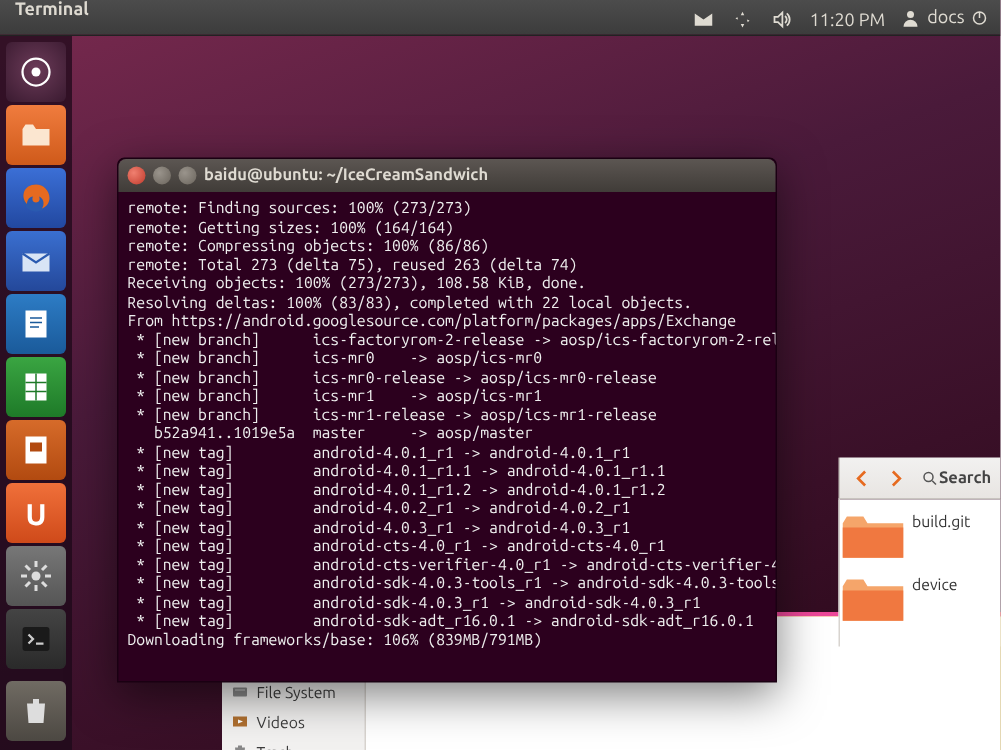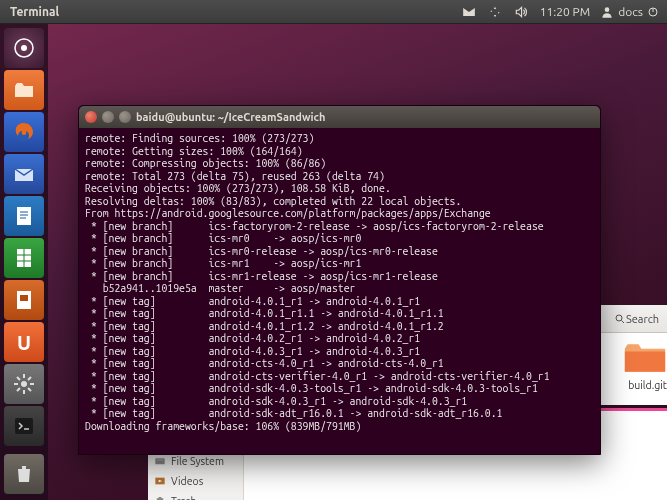--- a/index.html
+++ b/index.html
@@ -1,20 +1,20 @@
 <!DOCTYPE html>
 <html><head>
 <meta charset="utf-8">
 <style>
 * { margin:0; padding:0; box-sizing:border-box; font-family:"Ubuntu","DejaVu Sans",sans-serif; }
 body { width:667px; height:500px; overflow:hidden; background:linear-gradient(160deg,#7a2a4f 0%,#4a1a3a 40%,#3a1028 70%,#2a0818 100%); position:relative; }
 .watermark { position:absolute; right:6px; bottom:4px; font-size:10px; color:rgba(255,255,255,.15); z-index:999; }
 
 
-.top-panel { height:24px; background:linear-gradient(#4c4c4c,#3c3c3c); color:#dfdbd2; display:flex; align-items:center; font-size:12px; border-bottom:1px solid #222; }
+.top-panel { height:24px; background:linear-gradient(#4c4c4c,#3c3c3c); color:#dfdbd2; display:flex; font-size:12px; border-bottom:1px solid #222; }
 .top-panel .title { padding:0 10px; font-weight:bold; }
 .top-panel .spacer { flex:1; }
 .top-panel .ind { padding:13px 6px; display:flex; align-items:center; height:100%; cursor:pointer; }
 .top-panel svg { width:14px; height:14px; fill:#dfdbd2; }
 .top-panel .user { padding:0 8px 0 4px; display:flex; align-items:center; gap:4px; }
 
 
 .launcher { position:absolute; left:0; top:24px; bottom:0; width:48px; background:rgba(30,10,25,.75); display:flex; flex-direction:column; align-items:center; padding-top:4px; gap:2px; }
 .licon { width:40px; height:40px; border-radius:4px; display:flex; align-items:center; justify-content:center; cursor:pointer; }
 .licon.dash { background:radial-gradient(circle at 50% 45%,#6b3b58,#3a1a30); }
@@ -24,43 +24,43 @@
 .licon.writer { background:linear-gradient(#2d7cc5,#1a5a9a); }
 .licon.calc { background:linear-gradient(#3aa542,#1e7a28); }
 .licon.impress { background:linear-gradient(#d66b2a,#b24a10); }
 .licon.usc { background:linear-gradient(#f0703a,#cf4a1a); color:#fff; font-weight:bold; font-size:20px; }
 .licon.settings { background:linear-gradient(#777,#555); }
 .licon.term { background:linear-gradient(#444,#2a2a2a); }
 .licon.trash { margin-top:auto; margin-bottom:6px; background:linear-gradient(#706b63,#4c4842); }
 .licon svg { width:24px; height:24px; }
 
 
-.termwin { position:absolute; left:78px; top:105px; width:523px; background:#2c001e; border:1px solid #1a0012; border-radius:5px 5px 0 0; box-shadow:0 8px 30px rgba(0,0,0,.5); z-index:50; }
+.termwin { position:absolute; left:78px; top:105px; width:440px; background:#2c001e; border:1px solid #1a0012; border-radius:5px 5px 0 0; box-shadow:0 8px 30px rgba(0,0,0,.5); z-index:50; }
 .termtitle { height:22px; background:linear-gradient(#5c5652,#403c38); border-radius:5px 5px 0 0; display:flex; align-items:center; padding:0 6px; gap:5px; font-size:11px; color:#dfdbd2; font-weight:bold; }
 .wbtn { width:12px; height:12px; border-radius:50%; }
 .wbtn.close{background:radial-gradient(circle at 35% 35%,#f08070,#c0392b);}
 .wbtn.min{background:radial-gradient(circle at 35% 35%,#9a948c,#6a645c);}
 .wbtn.max{background:radial-gradient(circle at 35% 35%,#9a948c,#6a645c);}
 .termbody { padding:4px 6px 22px; font-family:"Ubuntu Mono","DejaVu Sans Mono",monospace; font-size:10.5px; line-height:12.5px; color:#eee; white-space:pre; overflow:hidden; }
 
 
 .nautwin { position:absolute; left:148px; top:408px; width:520px; height:92px; background:#fde047; border-top:3px solid #ec4899; z-index:10; }
 .nautside { position:absolute; left:0; top:0; width:96px; height:100%; background:#f2f1f0; border-right:1px solid #d8d4cf; }
 .sideitem { height:20px; display:flex; align-items:center; gap:5px; padding-left:6px; font-size:10.5px; color:#3c3c3c; cursor:pointer; }
 .sideitem.sel { background:#dfdbd6; }
 .sideitem svg { width:12px; height:12px; flex-shrink:0; }
 .nautmain { position:absolute; left:96px; top:0; right:0; height:100%; display:flex; gap:46px; padding:10px 14px; background:#fff; }
-.folder { display:flex; flex-direction:column; align-items:flex-end; gap:4px; cursor:pointer; }
+.folder { display:flex; align-items:flex-start; gap:4px; cursor:pointer; }
 .folder .ficon { width:44px; height:34px; }
 .folder .flabel { font-size:10.5px; color:#333; }
 
 
 .nauttool { position:absolute; right:0; top:305px; width:108px; height:28px; background:linear-gradient(#f2f1f0,#e8e5e2); border-bottom:1px solid #c8c4bf; border-left:1px solid #c8c4bf; display:flex; align-items:center; gap:4px; padding-left:6px; z-index:20; }
 .nauttool .navbtn { width:18px; height:18px; display:flex; align-items:center; justify-content:center; cursor:pointer; }
-.nauttool .search { font-size:11px; color:#444; display:flex; align-items:center; gap:0; margin-left:4px; }
+.nauttool .search { font-size:11px; color:#444; display:flex; align-items:center; gap:0; margin-left:4px;font-weight:bold; }
 .nautcol { position:absolute; right:0; top:333px; width:108px; background:#fff; border-left:1px solid #d8d4cf; z-index:20; padding:8px 0 6px; }
 .nautcol .folder { margin-bottom:8px; }
 </style>
 </head>
 <body>
 
 <div class="top-panel">
   <div class="title">Terminal</div>
   <div class="spacer"></div>
   <div class="ind">
@@ -174,20 +174,27 @@
   </div>
 </div>
 
 <div class="nautcol">
   <div class="folder">
     <svg class="ficon" viewBox="0 0 48 36">
         <path d="M2 8l3-5h12l3 5h26v25H2z" fill="#f5a56a"></path>
         <path d="M2 11h44v22H2z" fill="#f07840"></path>
       </svg>
     <span class="flabel">build.git</span>
+  </div>
+  <div class="folder">
+    <svg class="ficon" viewBox="0 0 48 36">
+        <path d="M2 8l3-5h12l3 5h26v25H2z" fill="#f5a56a"></path>
+        <path d="M2 11h44v22H2z" fill="#f07840"></path>
+      </svg>
+    <span class="flabel">device</span>
   </div>
 </div>
 
 <div class="termwin">
   <div class="termtitle">
     <div class="wbtn close"></div>
     <div class="wbtn min"></div>
     <div class="wbtn max"></div>
     <span>baidu@ubuntu: ~/IceCreamSandwich</span>
   </div>

